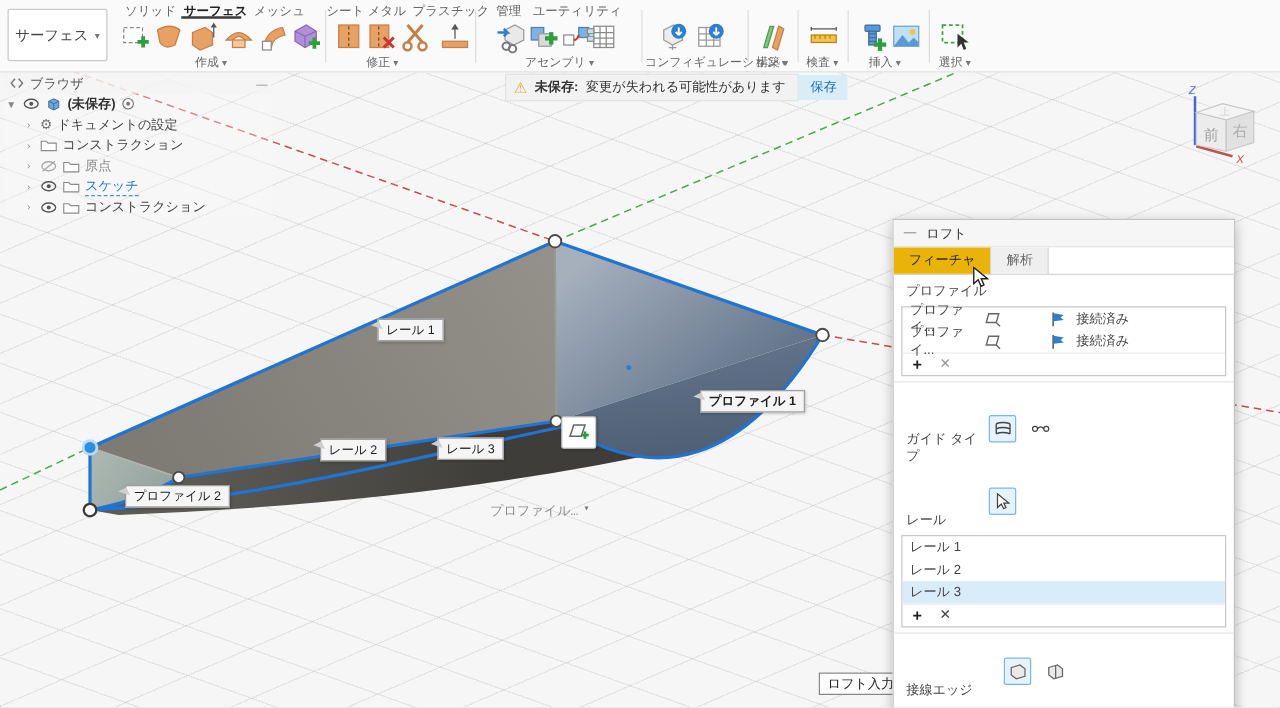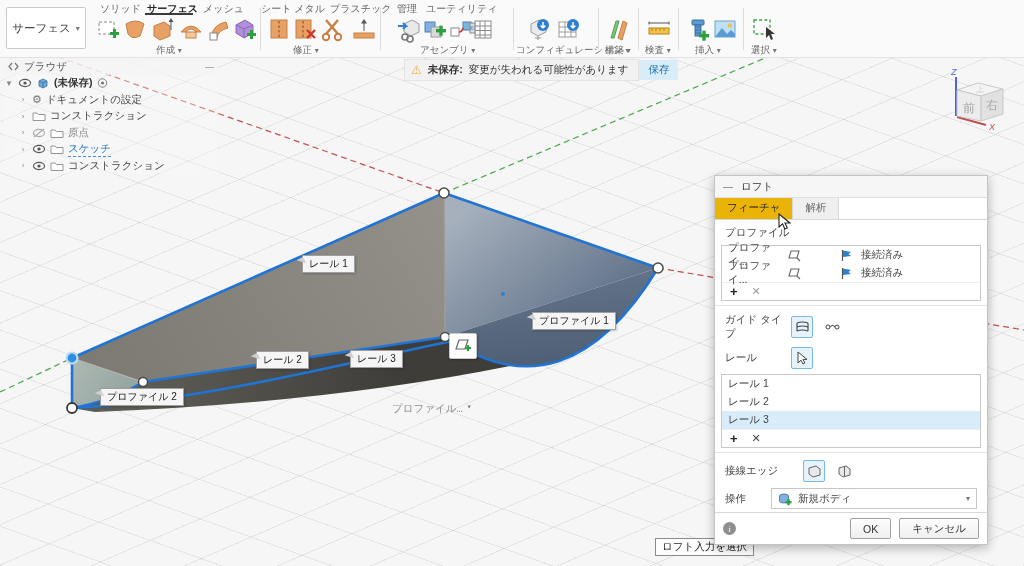--- a/index.html
+++ b/index.html
@@ -48,21 +48,21 @@
        box-shadow:1px 1px 2px rgba(0,0,0,.25);z-index:7;cursor:pointer;display:flex;align-items:center;justify-content:center;}
   
   #loft-dialog{position:absolute;left:714px;top:175px;width:272px;background:#fff;border:1px solid #c4c4c4;
        box-shadow:0 3px 10px rgba(0,0,0,.28);z-index:20;font-size:10.5px;color:#444;}
   #dlg-header{height:21px;background:#f6f6f6;border-bottom:1px solid #e0e0e0;display:flex;align-items:center;gap:8px;padding:0 8px;cursor:move;}
   #dlg-tabs{display:flex;border-bottom:1px solid #d6d6d6;background:#fff;}
   .dtab{padding:3px 12px 4px;border-right:1px solid #d6d6d6;cursor:pointer;}
   .dtab.active{background:#eab308;color:#222;}
   .dtab.inactive{background:#efefef;color:#666;}
   .dlg-row{display:flex;align-items:center;padding:3px 10px;gap:8px;}
-  .dlg-label{width:58px;flex:none;color:#444;}
+  .dlg-label{width:58px;flex:none;color:#444;margin-top:31px;}
   .listbox{margin:2px 6px;border:1px solid #c9c9c9;background:#fff;}
   .lrow{display:flex;align-items:center;height:18px;padding:0 6px;gap:8px;}
   .lrow.hl{background:#d9ecf9;}
   .list-foot{display:flex;align-items:center;height:17px;padding:0 8px;gap:14px;border-top:1px solid #eee;}
   .plus{color:#222;font-size:13px;font-weight:bold;cursor:pointer;line-height:1;}
   .xmark{color:#9a9a9a;font-size:11px;cursor:pointer;line-height:1;}
   .icon-btn{width:20px;height:20px;border:1px solid transparent;border-radius:2px;display:flex;align-items:center;justify-content:center;cursor:pointer;}
   .icon-btn.sel{border-color:#7ab8e6;background:#e6f3fc;}
   .cb{width:12px;height:12px;border:1px solid #b0b0b0;background:#fff;cursor:pointer;}
   #op-select{flex:1;height:19px;border:1px solid #c6c6c6;background:#fff;display:flex;align-items:center;gap:6px;padding:0 6px;cursor:pointer;}
@@ -141,21 +141,21 @@
       <circle cx="143" cy="382" r="4.5" fill="#fff" stroke="#4a4a4a" stroke-width="1.5"></circle>
       <circle cx="72" cy="408" r="5" fill="#fff" stroke="#3a3a3a" stroke-width="1.8"></circle>
       <circle cx="72" cy="358" r="5.5" fill="#2e8fe0" stroke="#b9dcf6" stroke-width="2.2"></circle>
       <circle cx="503" cy="294" r="2" fill="#2f7fd0"></circle>
     </g>
   </svg>
 
   <div class="tag" style="left:302px;top:255px;">レール 1</div>
   <div class="tag" style="left:256px;top:351px;">レール 2</div>
   <div class="tag" style="left:350px;top:350px;">レール 3</div>
-  <div class="tag" style="left:532px;top:312px;">プロファイル 1</div>
+  <div class="tag" style="left:560px;top:312px;font-weight:bold;">プロファイル 1</div>
   <div class="tag" style="left:100px;top:388px;">プロファイル 2</div>
 
   <div id="mini-profile-btn">
     <svg width="18" height="16" viewBox="0 0 18 16">
       <path d="M5,2 L14,2 L11,11 L2,11 Z" fill="none" stroke="#666" stroke-width="1.2"></path>
       <rect x="11" y="9" width="6" height="2.2" fill="#2e9e3e"></rect>
         <rect x="12.9" y="7.1" width="2.2" height="6" fill="#2e9e3e"></rect>
     </svg>
   </div>
 

